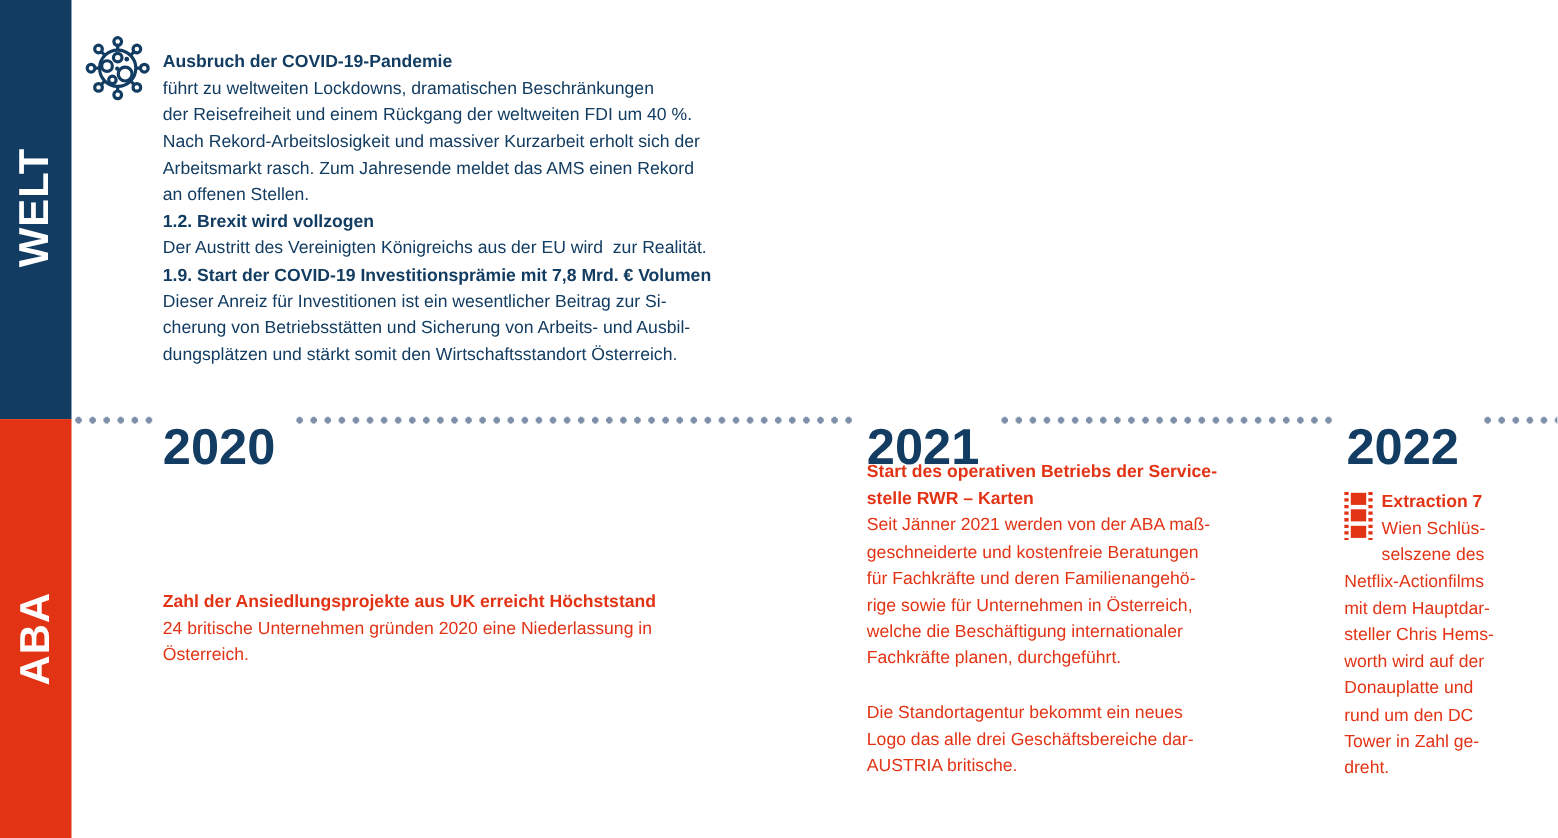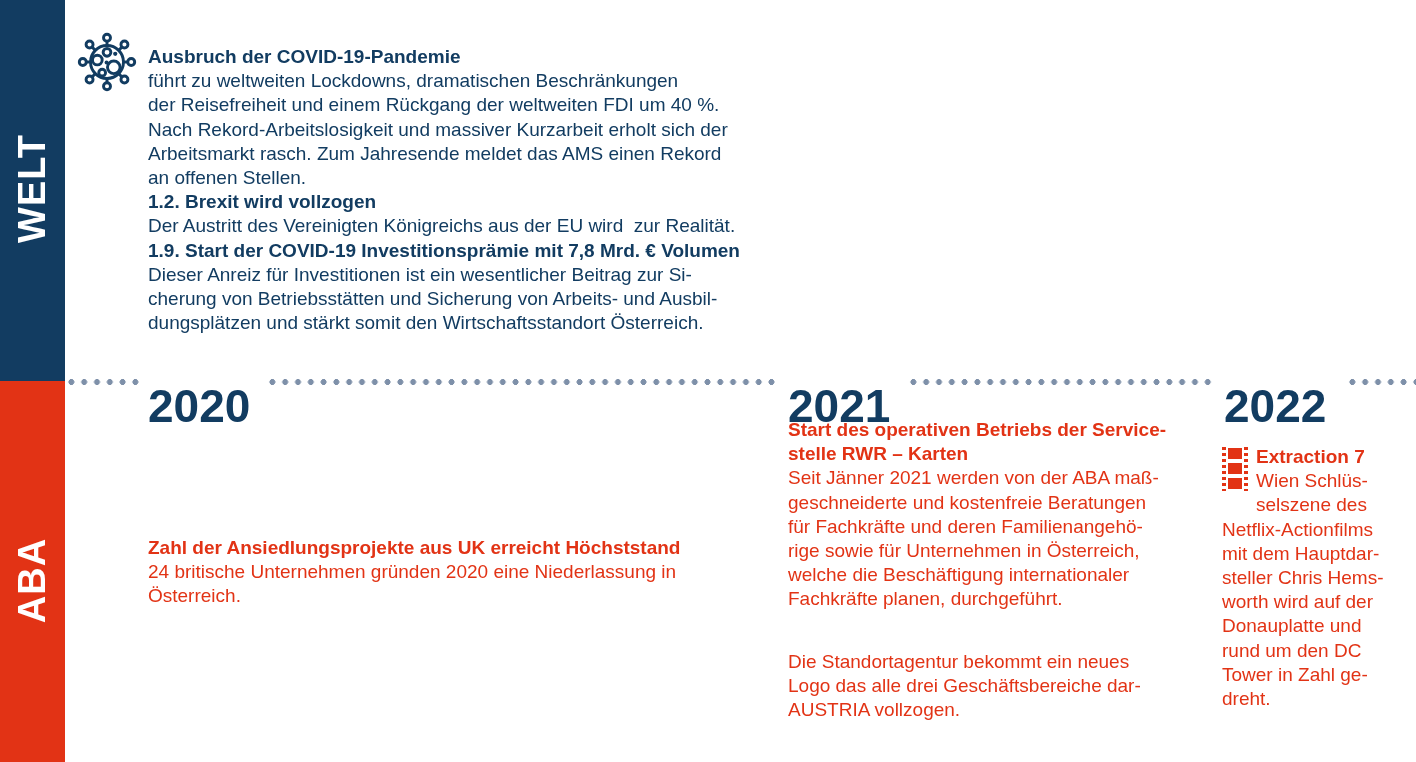--- a/index.html
+++ b/index.html
@@ -29,28 +29,28 @@
   .v-label{
     transform:rotate(-90deg);
     white-space:nowrap;
     color:#ffffff;
     font-size:38px;font-weight:bold;letter-spacing:1px;
   }
   
   .virus-icon{position:absolute;left:76px;top:31px;width:62px;height:62px;}
   .film-icon{position:absolute;left:1222px;top:447px;width:26px;height:44px;}
   
-  .text-block{position:absolute;color:var(--navy,#123c61);font-size:19px;line-height:24.2px;}
+  .text-block{position:absolute;color:var(--navy,#123c61);font-size:16px;line-height:24.2px;}
   .text-block.red{color:var(--red,#e23315);}
   .ln{white-space:pre;}
   .ln.bold{font-weight:bold;}
   .welt-block{left:148px;top:45px;width:620px;}
   .aba2020-block{left:148px;top:536px;width:580px;}
   .aba2021-block{left:788px;top:418px;width:390px;}
-  .aba2021-p2{margin-top:38px;}
+  .aba2021-p2{margin-top:25px;}
   .aba2022-block{left:1222px;top:445px;width:180px;}
   .aba2022-head{padding-left:34px;}
   
   .year{
     position:absolute;top:352px;
     color:var(--navy,#123c61);
     font-size:46px;font-weight:bold;line-height:50px;margin-top:29px;
   }
   .year-2020{left:148px;}
   .year-2021{left:788px;}
@@ -143,21 +143,21 @@
     <div class="ln">Seit Jänner 2021 werden von der ABA maß-</div>
     <div class="ln">geschneiderte und kostenfreie Beratungen</div>
     <div class="ln">für Fachkräfte und deren Familienangehö-</div>
     <div class="ln">rige sowie für Unternehmen in Österreich,</div>
     <div class="ln">welche die Beschäftigung internationaler</div>
     <div class="ln">Fachkräfte planen, durchgeführt.</div>
   </div>
   <div class="aba2021-p2">
     <div class="ln">Die Standortagentur bekommt ein neues</div>
     <div class="ln">Logo das alle drei Geschäftsbereiche dar-</div>
-    <div class="ln">AUSTRIA vollzogen.</div>
+    <div class="ln">AUSTRIA britische.</div>
   </div>
 </div>
 
 <svg class="film-icon" viewBox="0 0 26 44">
   <line x1="2" y1="0" x2="2" y2="44" stroke="#e23315" stroke-width="4" stroke-dasharray="3,3"></line>
   <line x1="24" y1="0" x2="24" y2="44" stroke="#e23315" stroke-width="4" stroke-dasharray="3,3"></line>
   <rect x="6" y="1" width="14" height="11" fill="#e23315"></rect>
   <rect x="6" y="16" width="14" height="11" fill="#e23315"></rect>
   <rect x="6" y="31" width="14" height="11" fill="#e23315"></rect>
 </svg>

